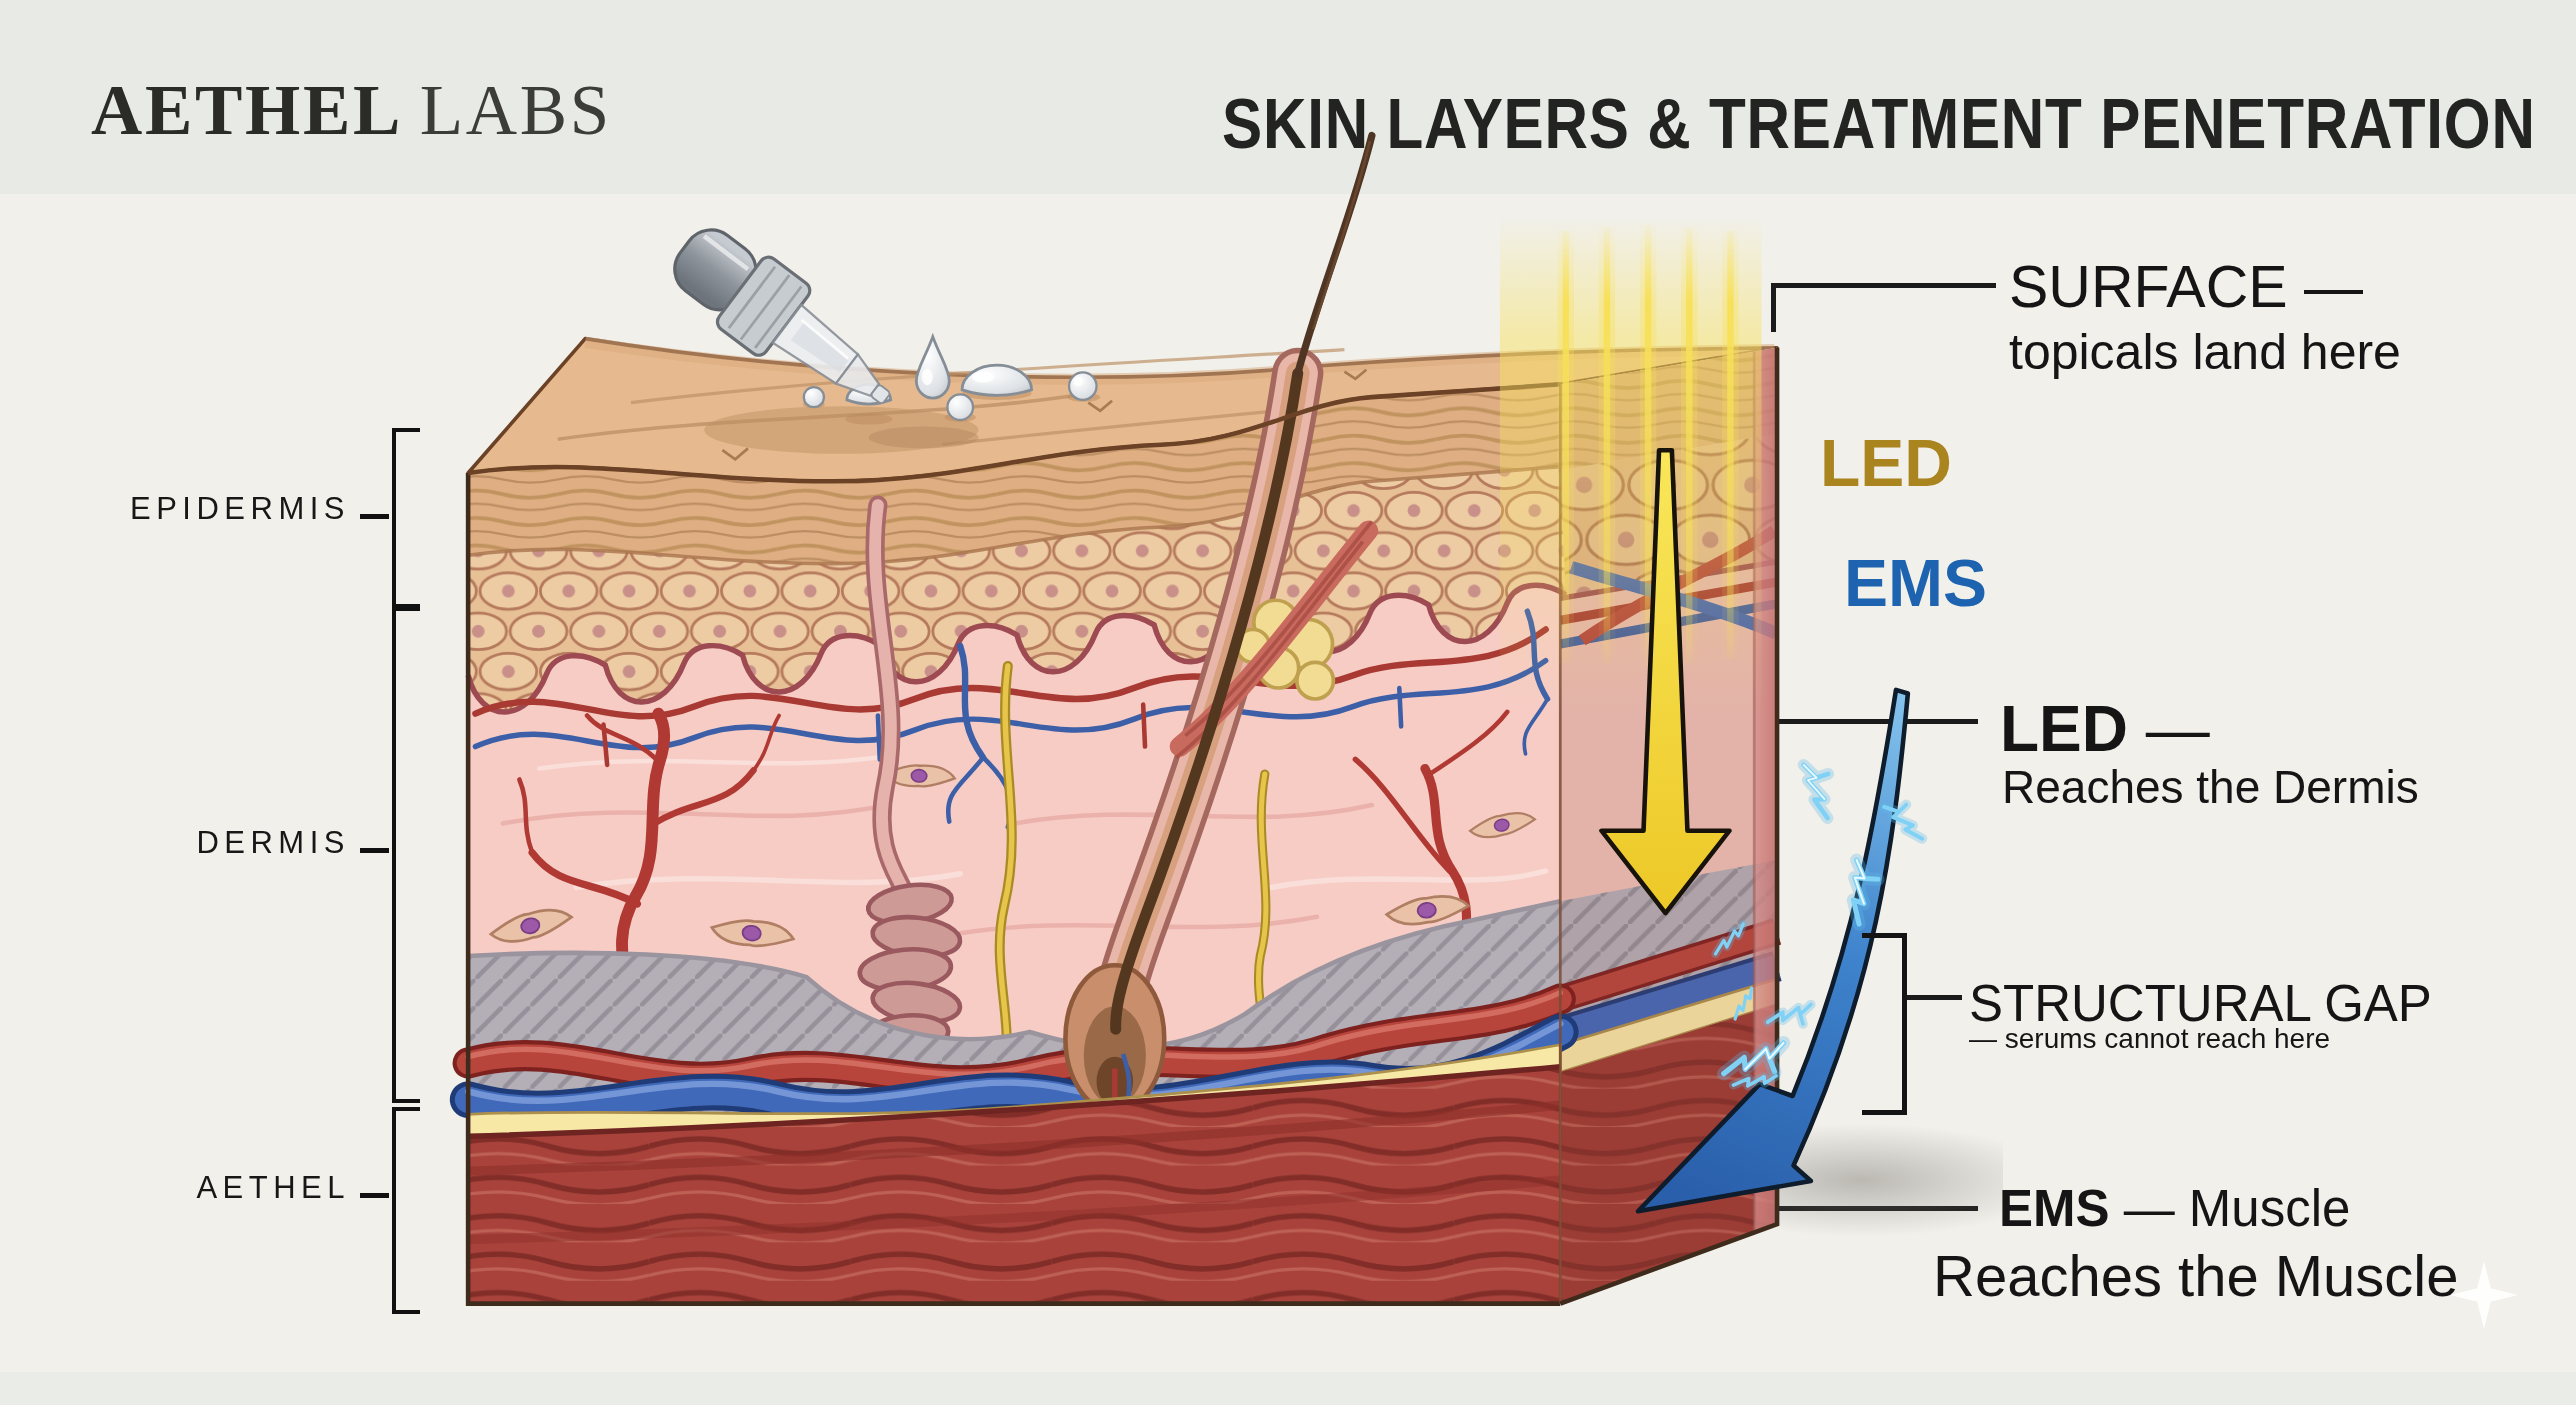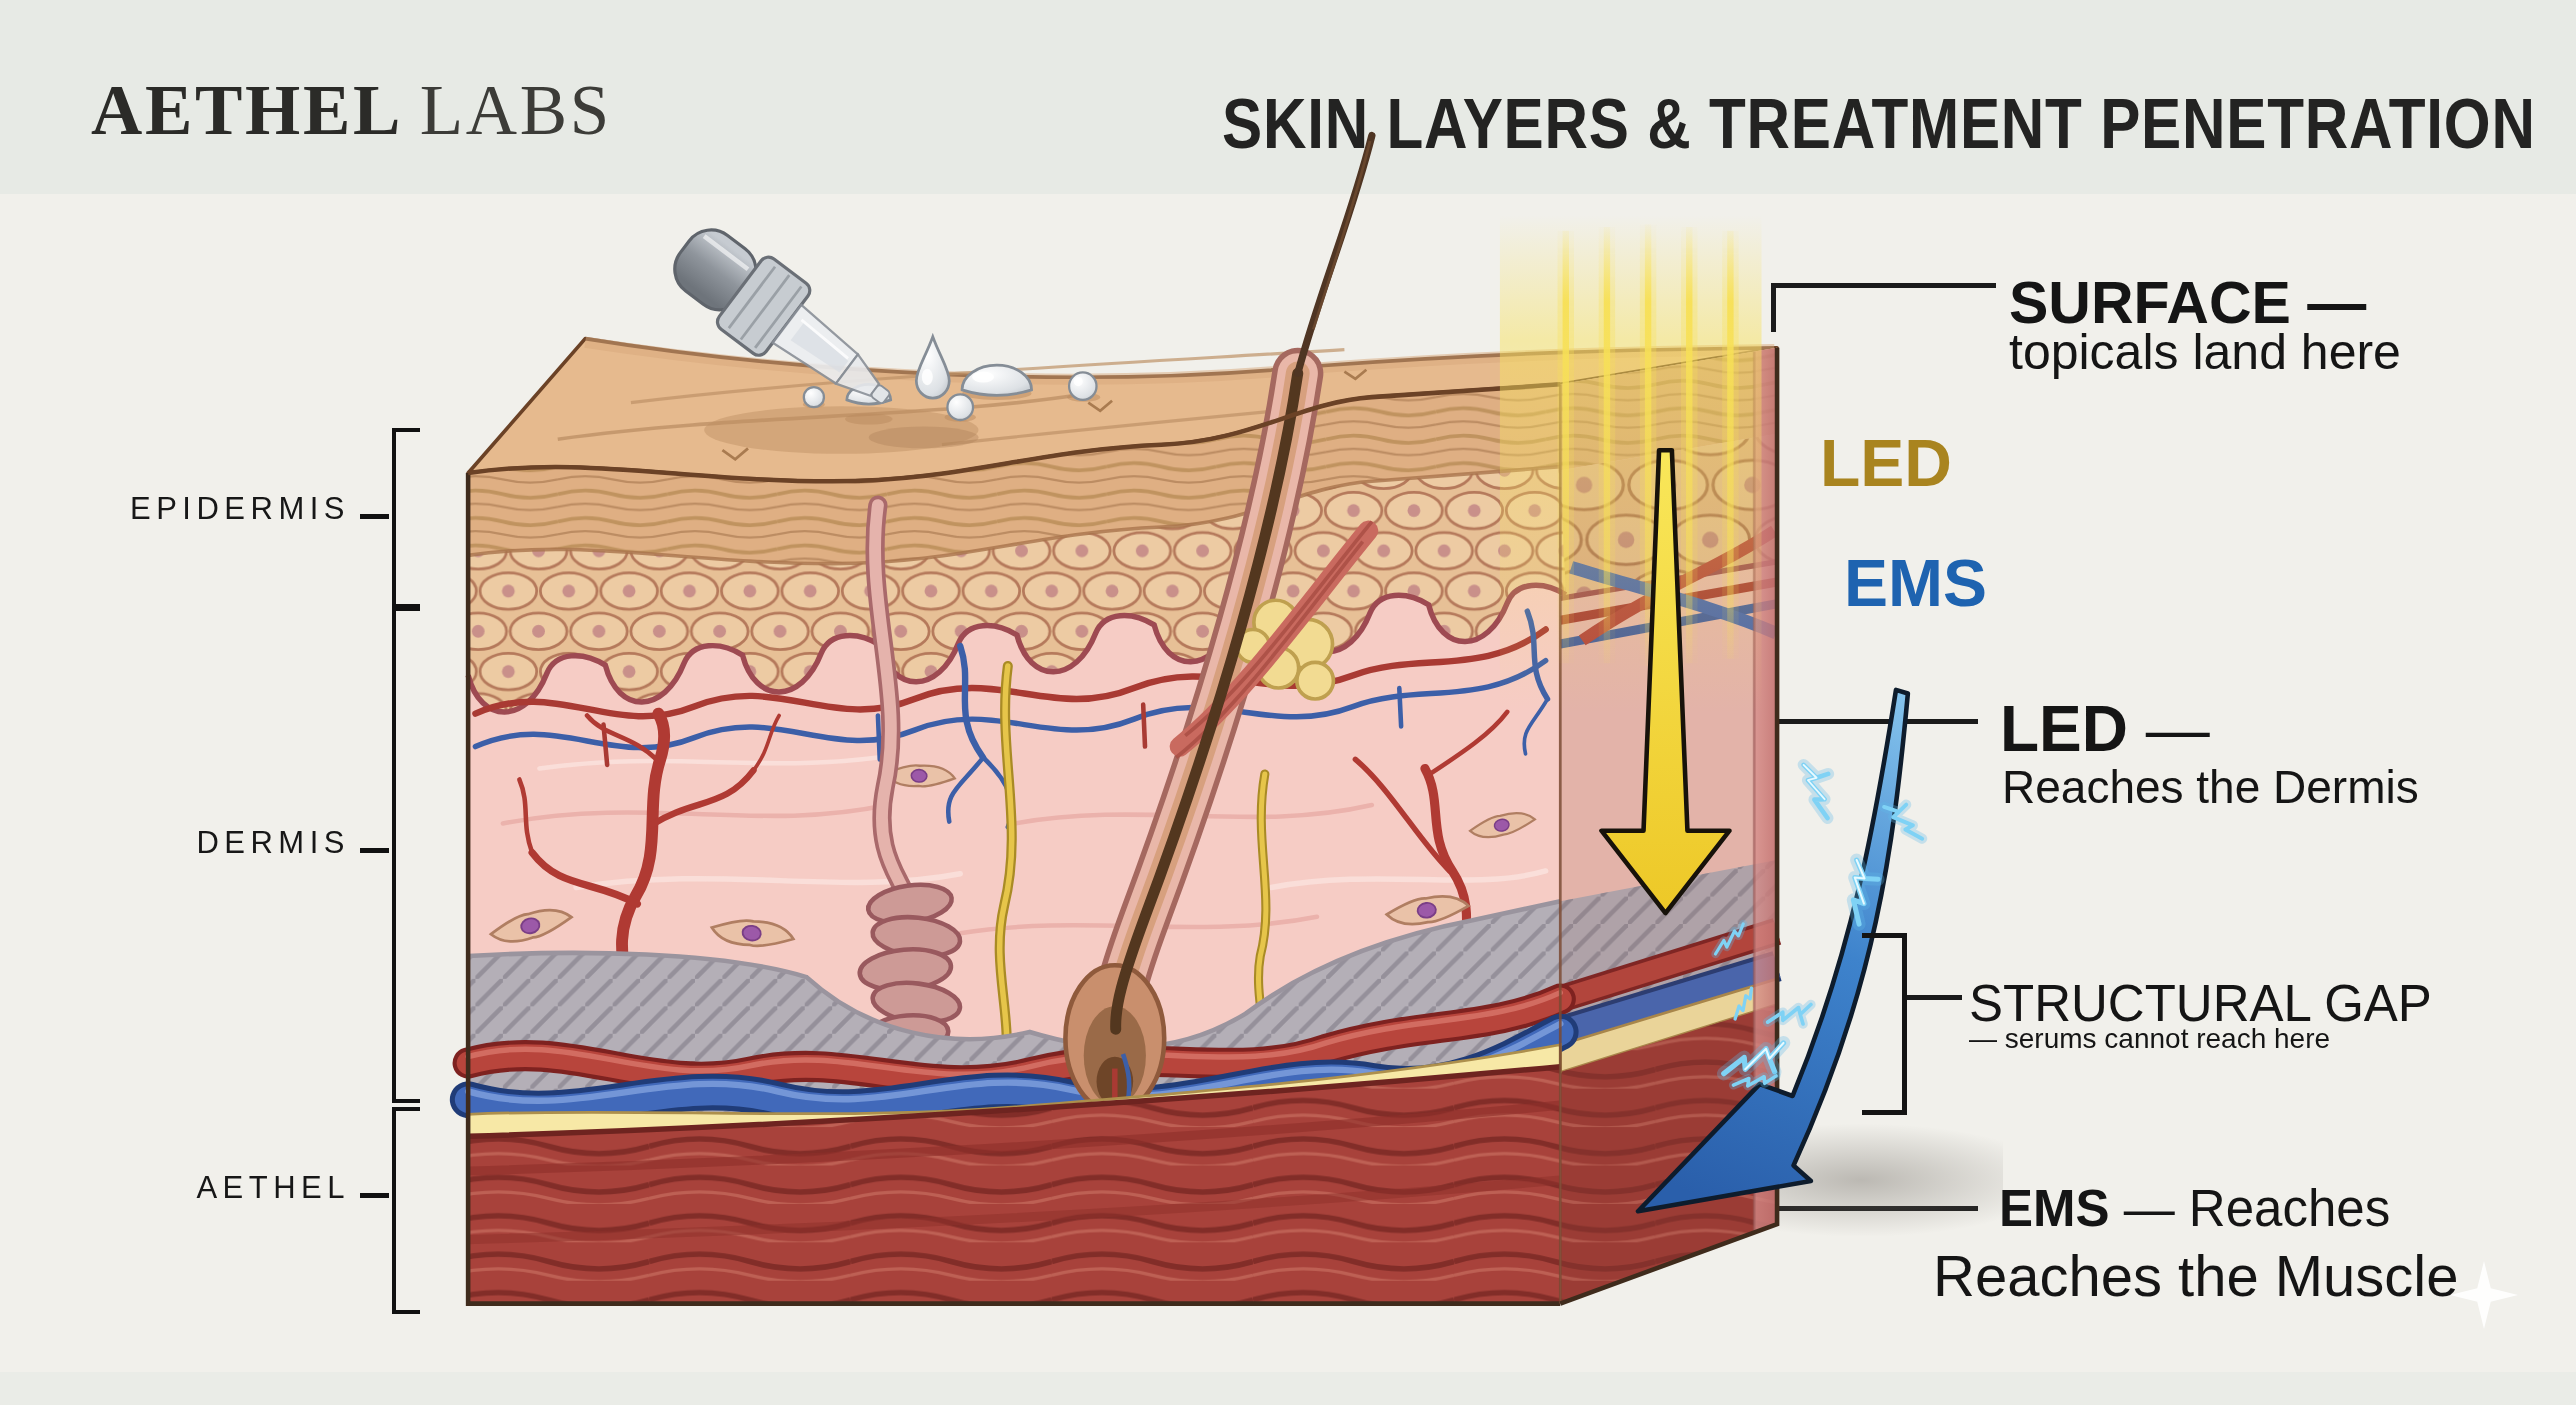--- a/index.html
+++ b/index.html
@@ -49,21 +49,21 @@
   .surface-v{left:1771px;top:283px;width:4.6px;height:49px;}
   .led-h{left:1766px;top:719px;width:212px;height:4.6px;}
   .gap-tail{left:1905px;top:995px;width:57px;height:4.6px;}
   .ems-h{left:1761px;top:1206px;width:217px;height:4.6px;}
 
   .bracket-gap{position:absolute;left:1862px;top:933px;width:40px;height:172px;
     border-right:5.5px solid #141414;border-top:5.5px solid #141414;border-bottom:5.5px solid #141414;z-index:6;}
 
   
   .ann{z-index:8;white-space:nowrap;color:#151515;}
-  .surface-title{left:2009px;top:269px;font-size:59px;font-weight:700;}
+  .surface-title{left:2009px;top:253px;font-size:59px;font-weight:400;}
   .surface-sub{left:2009px;top:323px;font-size:50px;}
   .legend-led{left:1820px;top:425px;font-size:66px;font-weight:700;color:#A9841F;}
   .legend-ems{left:1844px;top:545px;font-size:66px;font-weight:700;color:#1E63B0;}
   .led-title{left:2000px;top:692px;font-size:64px;font-weight:700;}
   .led-title .rest{font-weight:400;}
   .led-sub{left:2002px;top:760px;font-size:46px;}
   .gap-title{left:1969px;top:948px;font-size:51px;font-weight:400;margin-top:26px;}
   .gap-sub{left:1969px;top:1023px;font-size:28px;}
   .ems-title{left:1999px;top:1179px;font-size:51px;}
   .ems-title .bold{font-weight:700;}
@@ -107,21 +107,21 @@
 <div class="abs ann surface-sub">topicals land here</div>
 <div class="abs ann legend-led">LED</div>
 <div class="abs ann legend-ems">EMS</div>
 <div class="abs ann led-title">
   <span>LED</span><span class="rest"> —</span>
 </div>
 <div class="abs ann led-sub">Reaches the Dermis</div>
 <div class="abs ann gap-title">STRUCTURAL GAP</div>
 <div class="abs ann gap-sub">— serums cannot reach here</div>
 <div class="abs ann ems-title">
-  <span class="bold">EMS</span><span> — Reaches</span>
+  <span class="bold">EMS</span><span> — Muscle</span>
 </div>
 <div class="abs ann ems-sub">Reaches the Muscle</div>
 
 <div class="abs sparkle"></div>
 
 <svg class="scene" width="1555" height="1217" viewBox="0 0 1700 1330">
   <defs>
     <pattern id="cells" width="66" height="88" patternUnits="userSpaceOnUse">
       <rect width="66" height="88" fill="#E7C096"></rect>
       <ellipse cx="33" cy="22" rx="31" ry="20" fill="#EDCBA3" stroke="#B5795B" stroke-width="3"></ellipse>

